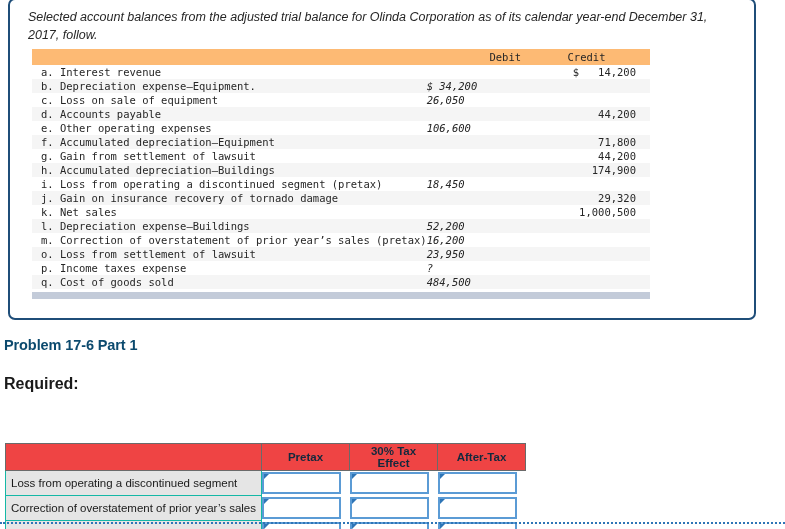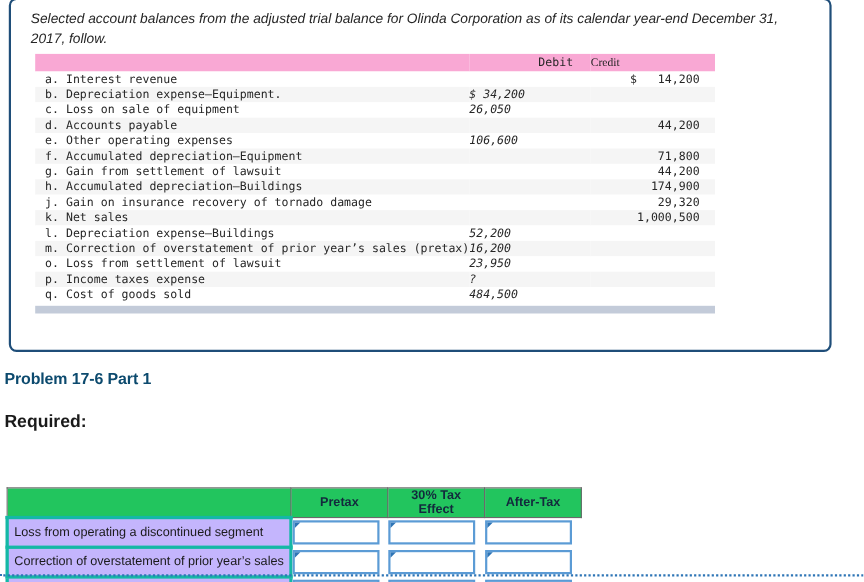--- a/index.html
+++ b/index.html
@@ -49,36 +49,35 @@
     width: 618px;
   }
   table.tb {
     border-collapse: collapse;
     width: 618px;
     font-family: "DejaVu Sans Mono", "Liberation Mono", monospace;
     font-size: 10.5px;
     color: #262626;
   }
   table.tb th {
-    background: #f9a8d4;
+    background: #fdba74;
     font-weight: normal;
     height: 14px;
     padding: 1px 0;
   }
   table.tb th.h-name { width: 380px; }
   table.tb th.h-debit {
     width: 119px;
     text-align: right;
     padding-right: 16px;
   }
   table.tb th.h-credit {
     width: 119px;
-    text-align: left;
+    text-align: center;
     padding-right: 14px;
-    font-family: Liberation Serif, serif;
   }
   table.tb tbody tr { height: 14px; }
   table.tb tbody tr:nth-child(even) { background: #f5f5f5; }
   table.tb tbody tr:nth-child(odd) { background: #ffffff; }
   table.tb td {
     padding: 1px 0;
     white-space: pre;
   }
   table.tb td.c-name { padding-left: 9px; margin-top: 25px; }
   table.tb td.c-debit {
@@ -135,43 +134,43 @@
     position: absolute;
     left: 5px;
     top: 443px;
   }
   table.answer {
     border-collapse: collapse;
     font-size: 11.5px;
     color: #1a1a1a;
   }
   table.answer th {
-    background: #22c55e;
+    background: #ef4444;
     border: 1px solid #6a6a6a;
     font-weight: bold;
     text-align: center;
     height: 19px;
     padding: 1px 4px;
     font-size: 11.5px;
     color: #13293d;
   }
   table.answer th.blank-corner {
     width: 228px;
     border-left: 1px solid #6a6a6a;
     border-top: 1px solid #6a6a6a;
     border-bottom: 1px solid #6a6a6a;
     border-right: 1px solid #6a6a6a;
   }
   table.answer th.colhead { width: 79px; }
   table.answer td.rowlabel {
-    border: 3px solid #14b8a6;
+    border: 1px solid #14b8a6;
     height: 22px;
     padding: 1px 5px;
     text-align: left;
-    background: #c4b5fd;
+    background: #e5e5e5;
     white-space: nowrap;
     font-size: 11.5px;
   }
   table.answer td.cellbox {
     padding: 0;
     height: 22px;
     background: #ffffff;
   }
   .inputbox {
     position: relative;
@@ -250,20 +249,25 @@
           </tr>
           <tr>
             <td class="c-name">g. Gain from settlement of lawsuit</td>
             <td class="c-debit"></td>
             <td class="c-credit">44,200</td>
           </tr>
           <tr>
             <td class="c-name">h. Accumulated depreciation—Buildings</td>
             <td class="c-debit"></td>
             <td class="c-credit">174,900</td>
+          </tr>
+          <tr>
+            <td class="c-name">i. Loss from operating a discontinued segment (pretax)</td>
+            <td class="c-debit">18,450</td>
+            <td class="c-credit"></td>
           </tr>
           <tr>
             <td class="c-name">j. Gain on insurance recovery of tornado damage</td>
             <td class="c-debit"></td>
             <td class="c-credit">29,320</td>
           </tr>
           <tr>
             <td class="c-name">k. Net sales</td>
             <td class="c-debit"></td>
             <td class="c-credit">1,000,500</td>

